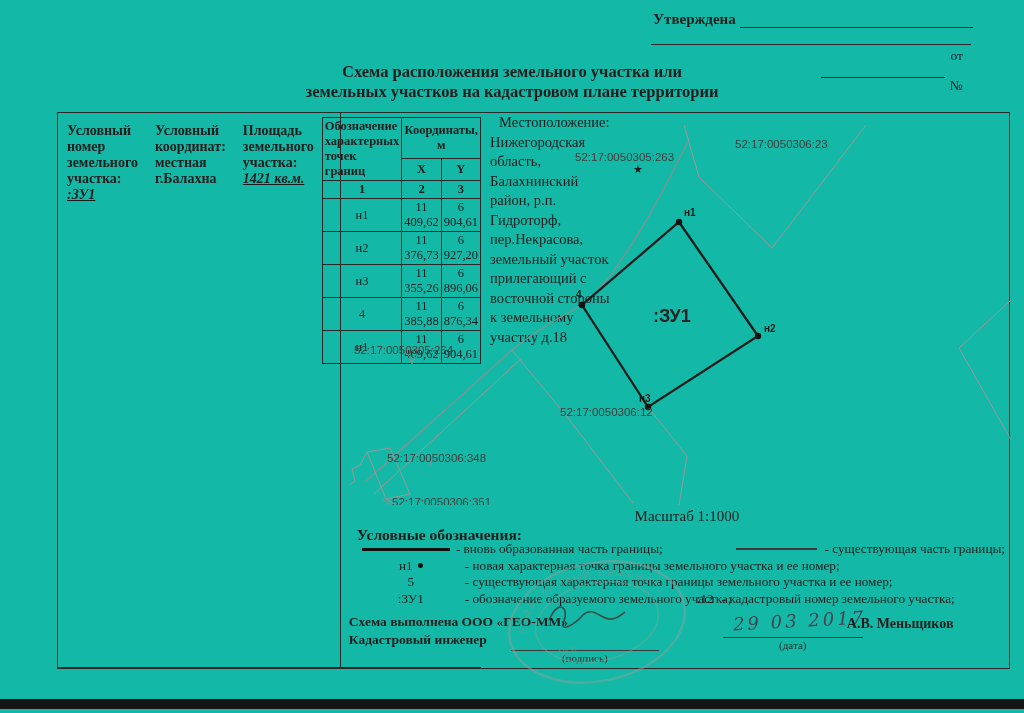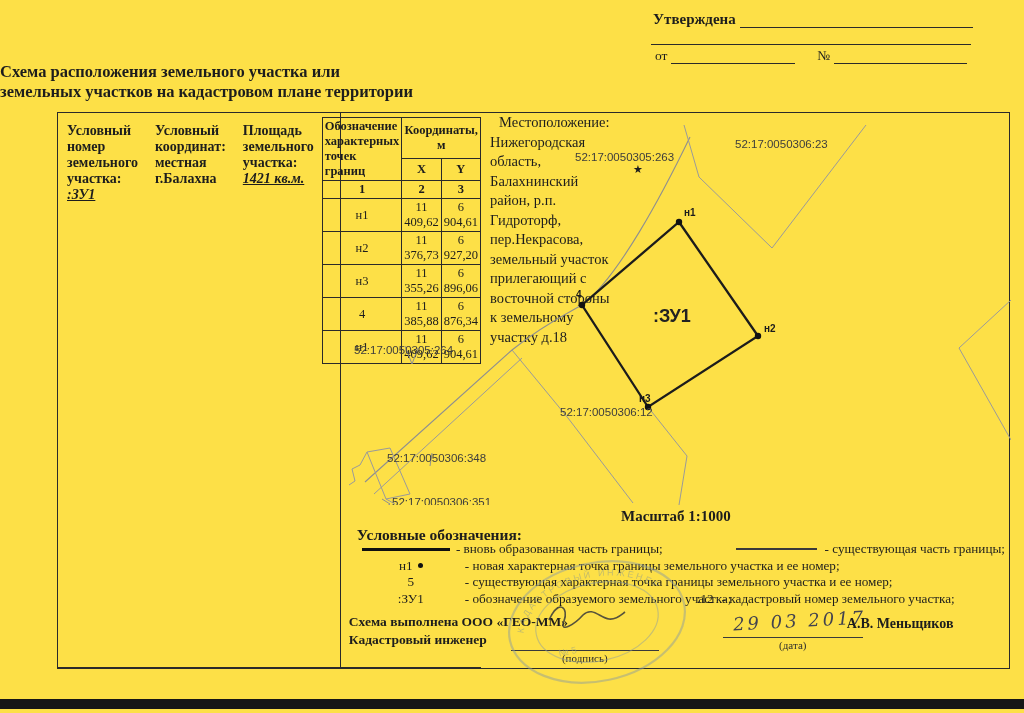--- a/index.html
+++ b/index.html
@@ -1,31 +1,31 @@
 <!DOCTYPE html>
 <html><head>
 <meta charset="utf-8">
 <style>
   * { margin:0; padding:0; box-sizing:border-box; }
   html,body { width:1024px; height:713px; background:#ffffff; }
   body { font-family:"Liberation Serif","DejaVu Serif",serif; color:#1d1d1d; position:relative; overflow:hidden; }
-  .sheet { position:absolute; left:0; top:0; width:1024px; height:713px; background:#fde047; }
+  .sheet { position:absolute; left:0; top:0; width:1024px; height:713px; background:#14b8a6; }
 
   
   .approved-block { position:absolute; left:653px; top:10px; width:320px; }
   .approved-row { display:flex; align-items:flex-end; font-weight:bold; font-size:15px; }
   .approved-row .fill-line { flex:1; border-bottom:1.5px solid #2a2a2a; height:18px; margin-left:4px; }
   .header-line2 { position:absolute; left:651px; top:44px; width:320px; border-top:1.5px solid #2a2a2a; }
-  .from-row { position:absolute; left:655px; top:48px; width:312px; display:flex; align-items:flex-end; font-size:13.5px; }
+  .from-row { position:absolute; left:655px; top:48px; width:312px; display:flex; align-items:flex-end; font-size:13.5px;flex-direction:column; }
   .from-row .lbl { margin-right:4px; }
   .from-row .l1 { width:124px; border-bottom:1.3px solid #2a2a2a; height:14px; margin-right:22px; }
   .from-row .l2 { flex:1; border-bottom:1.3px solid #2a2a2a; height:14px; }
 
   
-  .doc-title { position:absolute; left:0; top:62px; width:1024px; font-weight:bold; font-size:16.5px; line-height:20px; }
+  .doc-title { position:absolute; left:0; top:62px; width:1024px; text-align:center; font-weight:bold; font-size:16.5px; line-height:20px; }
 
   
   .frame { position:absolute; left:57px; top:112px; width:953px; height:557px; border:1.8px solid #2a2a2a; }
   .left-col { position:absolute; left:0; top:0; width:283px; height:100%; border-right:1.8px solid #2a2a2a; display:flex; flex-direction:row; }
   .lrow { border-bottom:1.6px solid #2a2a2a; padding:10px 8px 9px 9px; font-size:14px; font-weight:bold; }
   .lrow .uval { font-style:italic; text-decoration:underline; }
   .table-row-wrap { border-bottom:1.6px solid #2a2a2a; padding:4px 0 0 0; }
   table.coords { width:100%; border-collapse:collapse; font-size:12.5px; text-align:center; }
   table.coords th, table.coords td { border:1.2px solid #2a2a2a; padding:1px 2px; }
   table.coords th { font-weight:bold; }
@@ -33,21 +33,21 @@
   table.coords td { height:15px; }
   .loc-row { padding:0 8px 0 9px; font-size:14.5px; line-height:19.5px; }
   .loc-row .loc-text { display:block; text-indent:9px; }
 
   
   .right-col { position:absolute; left:284.8px; top:0; right:0; bottom:0; }
   .map-svg { position:absolute; left:0; top:0; }
   .map-label { font-family:"Liberation Sans","DejaVu Sans",sans-serif; font-size:11.5px; fill:#3d3d3d; }
   .pt-label { font-family:"Liberation Sans","DejaVu Sans",sans-serif; font-size:10px; font-weight:bold; fill:#1c1c1c; }
   .zu-label { font-family:"Liberation Sans","DejaVu Sans",sans-serif; font-size:18px; font-weight:600; fill:#222; }
-  .scale-label { position:absolute; left:0; top:395px; width:100%; text-align:center; font-weight:bold; font-size:15px; }
+  .scale-label { position:absolute; left:11px; top:395px; width:100%; text-align:center; font-weight:normal; font-size:15px; }
 
   
   .legend-title { position:absolute; left:14px; top:413px; font-weight:bold; font-size:15.5px; }
   .legend { position:absolute; left:14px; top:428px; right:4px; font-size:13.2px; }
   .lg-row { display:flex; align-items:center; height:16.5px; }
   .lg-sym { width:108px; display:flex; justify-content:center; align-items:center; }
   .lg-line-new { width:88px; height:3px; background:#101010; }
   .lg-line-exist { width:88px; height:2.2px; background:#3a3a3a; }
   .lg-line-quarter { width:92px; height:3.2px; background:repeating-linear-gradient(90deg,#4a4a4a 0 13px,#9a9a9a 13px 16px); }
   .lg-txt { white-space:nowrap; }

